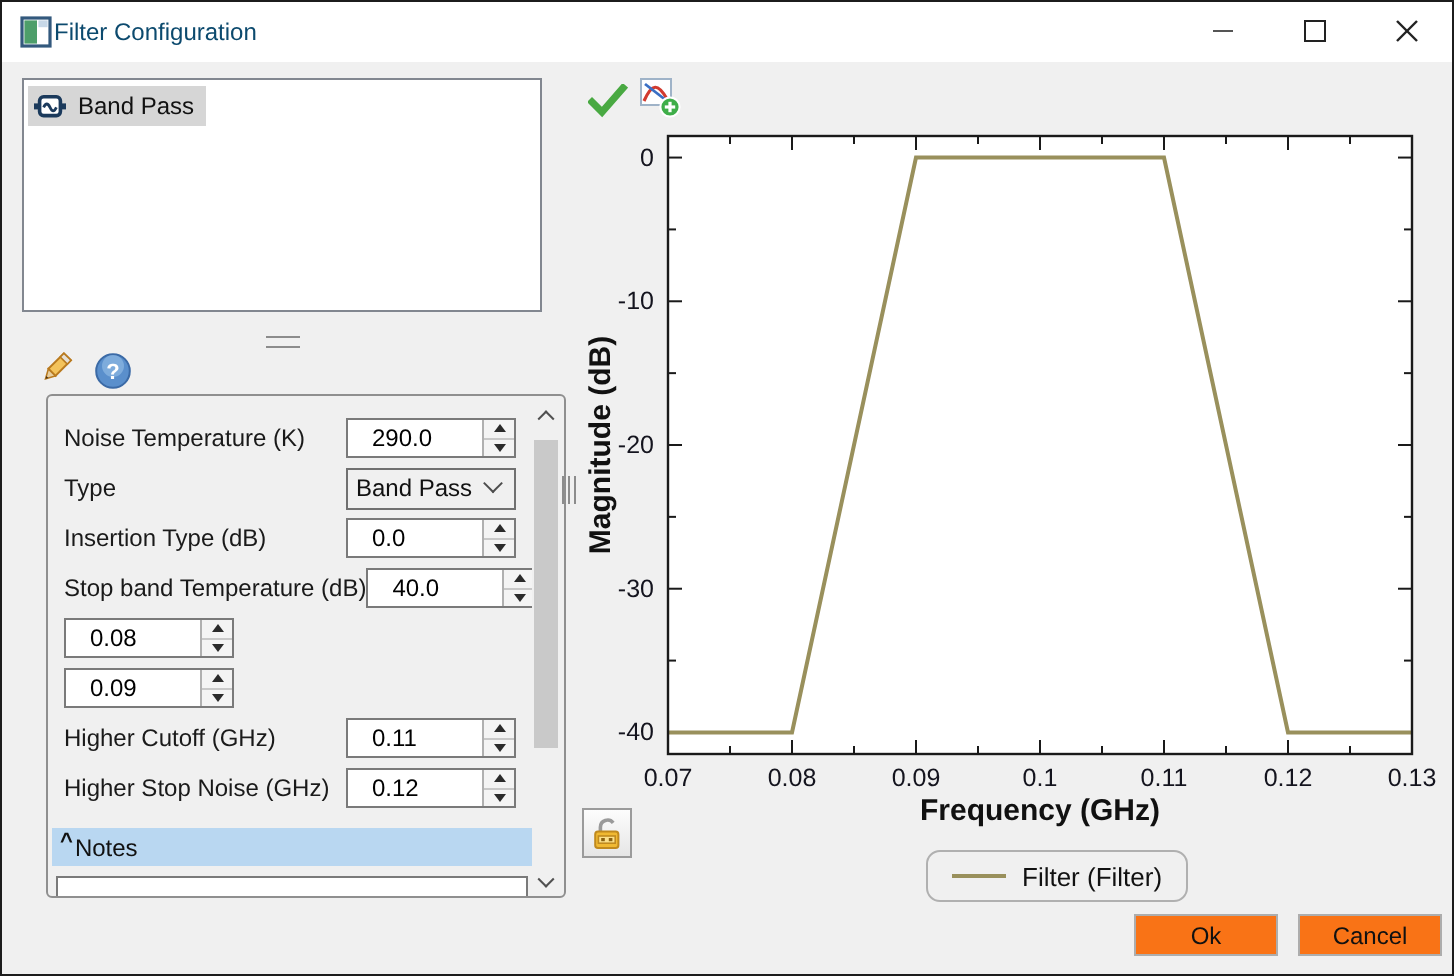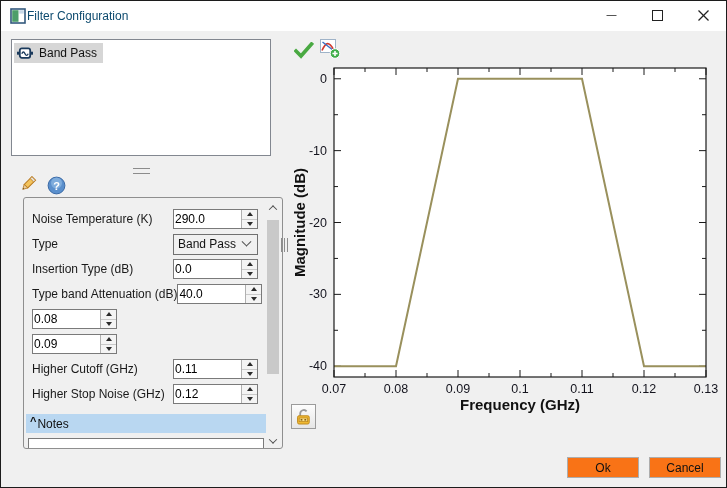--- a/index.html
+++ b/index.html
@@ -22,21 +22,21 @@
 
   .icon-btn { position:absolute; width:22px; height:22px; display:flex; align-items:center; justify-content:center; }
   #edit-btn { left:16px; top:172px; }
   #help-btn { left:44px; top:173px; }
 
   .groupbox { position:absolute; left:22px; top:196px; width:260px; height:252px; border:1px solid #8f8f8f; border-radius:3px; background:#f0f0f0; overflow:hidden; }
   .form-rows { position:absolute; left:8px; top:11px; width:226px; }
   .form-row { height:20px; margin-bottom:5px; display:flex; align-items:center; justify-content:space-between; }
   .form-label { font-size:12px; color:#1a1a1a; white-space:nowrap; }
   .spinbox { width:85px; height:20px; background:#fff; border:1px solid #7a7a7a; display:flex; }
-  .spin-value { flex:1; border:none; outline:none; font-family:"Liberation Sans",sans-serif; font-size:12px; padding-left:1px; background:transparent; min-width:0; }
+  .spin-value { flex:1; border:none; outline:none; font-family:"Liberation Sans",sans-serif; font-size:12px; padding-left:12px; background:transparent; min-width:0; }
   .spin-btns { width:16px; display:flex; flex-direction:column; border-left:1px solid #b0b0b0; }
   .spin-btn { flex:1; display:flex; align-items:center; justify-content:center; background:#f4f4f4; }
   .spin-btn.up { border-bottom:1px solid #c9c9c9; }
   .tri-up { width:0; height:0; border-left:3px solid transparent; border-right:3px solid transparent; border-bottom:4px solid #2b2b2b; }
   .tri-down { width:0; height:0; border-left:3px solid transparent; border-right:3px solid transparent; border-top:4px solid #2b2b2b; }
   .combobox { width:85px; height:21px; background:#f0f0f0; border:1px solid #707070; display:flex; align-items:center; }
   .combo-value { flex:1; font-size:12px; padding-left:4px; color:#111; }
   .combo-chevron { width:7px; height:7px; border-right:1.4px solid #4d4d4d; border-bottom:1.4px solid #4d4d4d; transform:rotate(45deg) translate(-2px,-2px); margin-right:7px; }
 
   .notes-header { position:absolute; left:2px; top:216px; width:240px; height:19px; background:#b9d7f1; display:flex; align-items:center; padding-left:4px; font-size:12px; color:#111; }
@@ -168,21 +168,21 @@
                 <span class="tri-up"></span>
               </div>
               <div class="spin-btn">
                 <span class="tri-down"></span>
               </div>
             </div>
         </div>
       </div>
 
       <div class="form-row">
-        <span class="form-label">Type band Attenuation (dB)</span>
+        <span class="form-label">Stop band Temperature (dB)</span>
         <div class="spinbox">
           <input class="spin-value" value="40.0" style="">
           <div class="spin-btns">
               <div class="spin-btn up">
                 <span class="tri-up"></span>
               </div>
               <div class="spin-btn">
                 <span class="tri-down"></span>
               </div>
             </div>
@@ -356,17 +356,21 @@
   <div class="lock-btn">
     <svg width="18" height="18" viewBox="0 0 18 18">
       <path d="M5.2 8 V5.6 A3.6 3.6 0 0 1 11.6 3.4" fill="none" stroke="#9a9a9a" stroke-width="1.8"></path>
       <rect x="2.6" y="7.8" width="11.6" height="8.2" rx="1.4" fill="#f0b932" stroke="#c08a1e" stroke-width="1"></rect>
       <rect x="4.2" y="10" width="8.4" height="3.6" fill="#fbe08a" stroke="#c08a1e" stroke-width="0.8"></rect>
       <rect x="5.6" y="11" width="1.8" height="1.6" fill="#8a6210"></rect>
       <rect x="9.4" y="11" width="1.8" height="1.6" fill="#8a6210"></rect>
     </svg>
   </div>
 
+  <div class="legend">
+    <span class="legend-line" style="border-top-color: rgb(153, 144, 92);"></span>
+    <span class="legend-text">Filter (Filter)</span>
+  </div>
 
   <div class="dlg-btn" id="ok-btn">Ok</div>
   <div class="dlg-btn" id="cancel-btn">Cancel</div>
 
 </div>
 
 </body></html>

